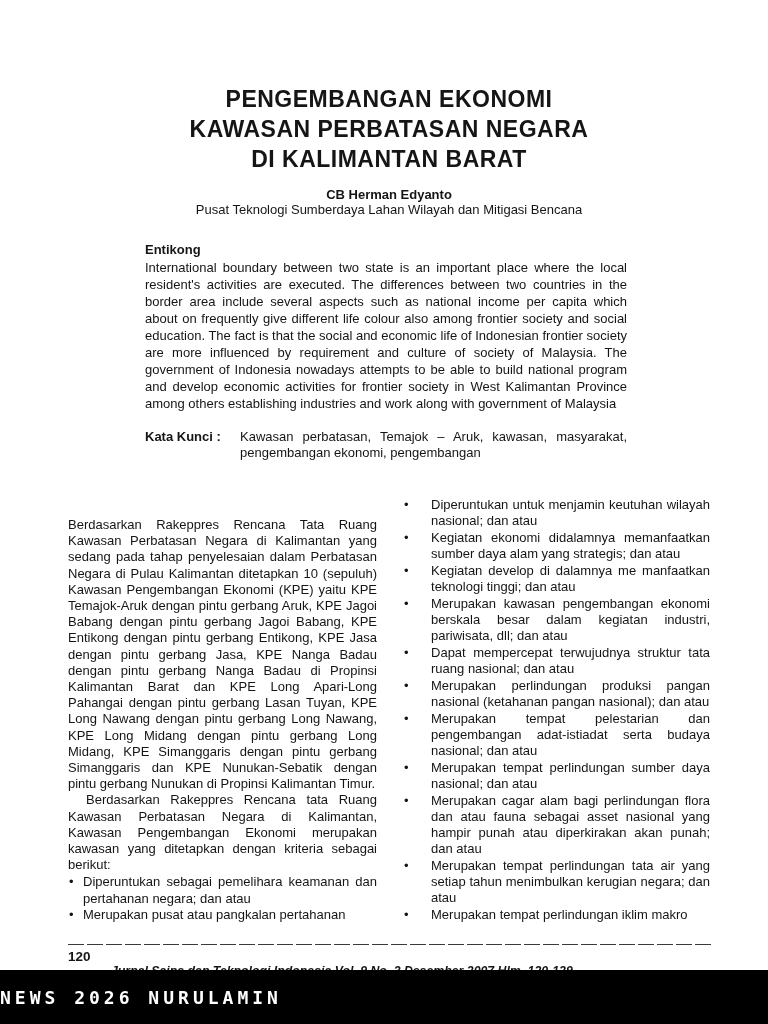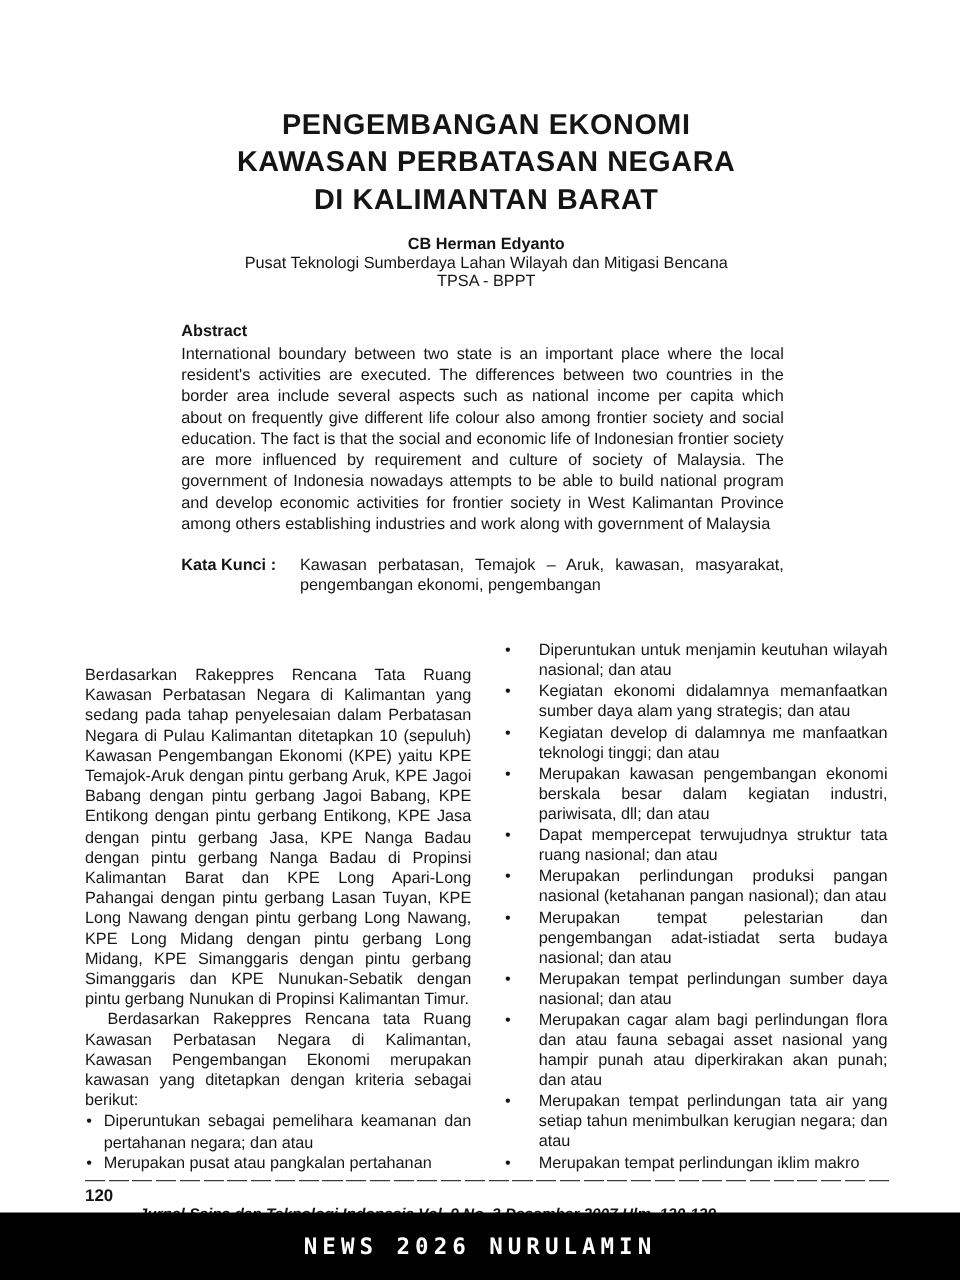--- a/index.html
+++ b/index.html
@@ -99,21 +99,20 @@
   .page-number { font-weight: bold; font-size: 13.5px; }
   .journal-ref { font-weight: bold; font-style: italic; font-size: 12.3px; padding-left: 43px; }
   
   .watermark-bar {
     position: absolute;
     left: 0; right: 0; bottom: 0;
     height: 54px;
     background: #000000;
     display: flex;
     align-items: center;
-    justify-content: center;
   }
   .watermark-text {
     color: #ffffff;
     font-family: "DejaVu Sans Mono", monospace;
     font-weight: bold;
     font-size: 18px;
     letter-spacing: 4px;
   }
 </style>
 </head>
@@ -123,25 +122,24 @@
 
   <div class="title">
     <div>PENGEMBANGAN EKONOMI</div>
     <div>KAWASAN PERBATASAN NEGARA</div>
     <div>DI KALIMANTAN BARAT</div>
   </div>
 
   <div class="byline">
     <div class="author">CB Herman Edyanto</div>
     <div>Pusat Teknologi Sumberdaya Lahan Wilayah dan Mitigasi Bencana</div>
-    <div>TPSA - BPPT</div>
   </div>
 
   <div class="abstract">
-    <div class="abstract-heading">Abstract</div>
+    <div class="abstract-heading">Entikong</div>
     <div class="abstract-body">International boundary between two state is an important place where the local resident's activities are executed. The differences between two countries in the border area include several aspects such as national income per capita which about on frequently give different life colour also among frontier society and social education. The fact is that  the social and economic life of Indonesian frontier society are more influenced by requirement and culture of society of Malaysia. The government of Indonesia nowadays attempts to be able to build national program and develop economic activities for frontier society in West Kalimantan Province among others establishing  industries and work along with government of Malaysia</div>
   </div>
 
   <div class="keywords">
     <span class="kw-label">Kata Kunci :</span>
     <span class="kw-body">Kawasan perbatasan, Temajok – Aruk, kawasan, masyarakat, pengembangan ekonomi, pengembangan</span>
   </div>
 
   <div class="columns">
 

